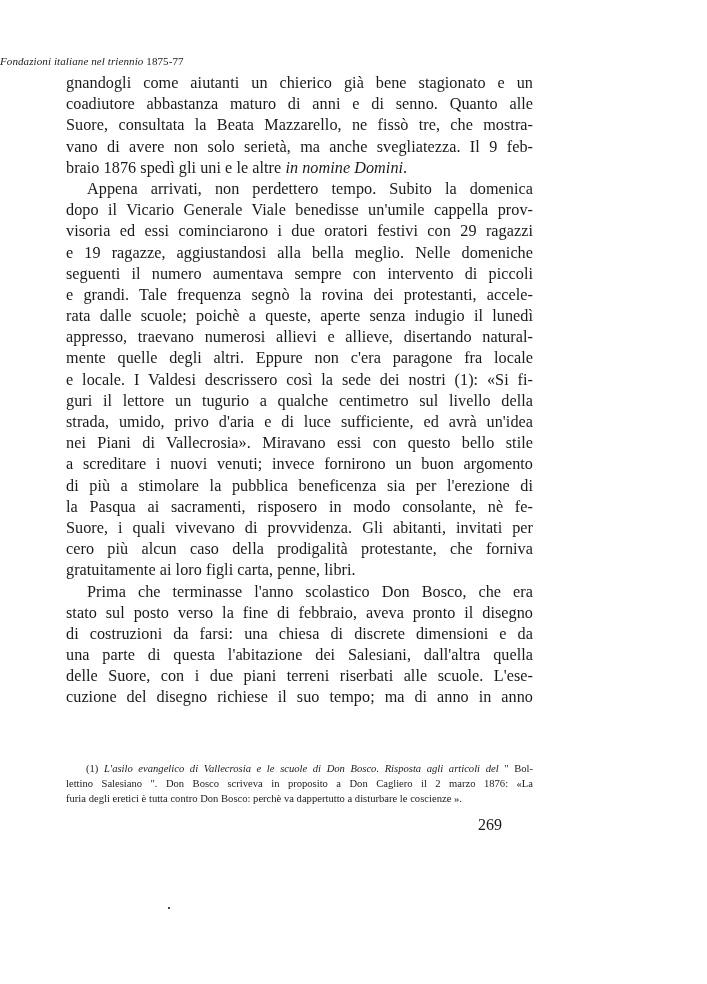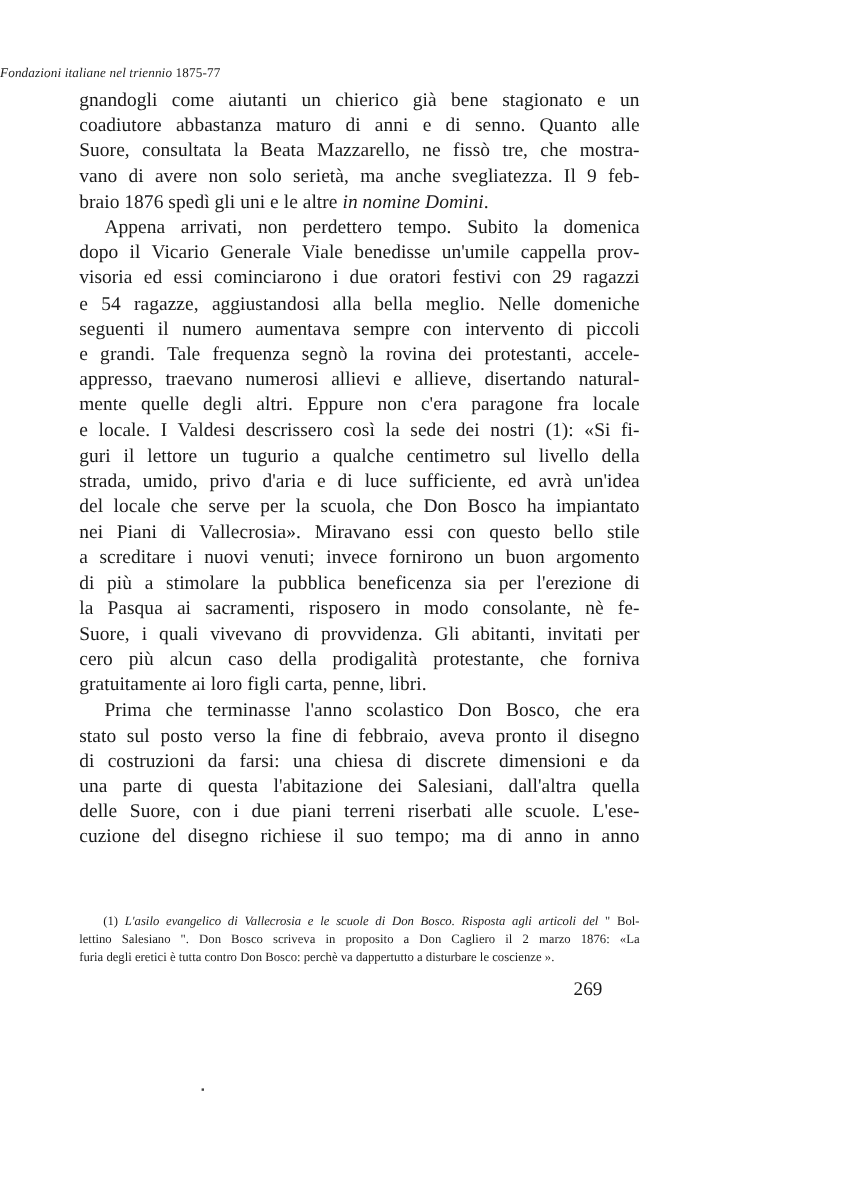--- a/index.html
+++ b/index.html
@@ -93,29 +93,29 @@
 
 <div class="body-text">
   <div class="line">gnandogli come aiutanti un chierico già bene stagionato e un</div>
   <div class="line">coadiutore abbastanza maturo di anni e di senno. Quanto alle</div>
   <div class="line">Suore, consultata la Beata Mazzarello, ne fissò tre, che mostra-</div>
   <div class="line">vano di avere non solo serietà, ma anche svegliatezza. Il 9 feb-</div>
   <div class="line last"><span>braio 1876 spedì gli uni e le altre </span><i>in nomine Domini</i><span>.</span></div>
   <div class="line indent">Appena arrivati, non perdettero tempo. Subito la domenica</div>
   <div class="line">dopo il Vicario Generale Viale benedisse un'umile cappella prov-</div>
   <div class="line">visoria ed essi cominciarono i due oratori festivi con 29 ragazzi</div>
-  <div class="line">e 54 ragazze, aggiustandosi alla bella meglio. Nelle domeniche</div>
+  <div class="line">e 19 ragazze, aggiustandosi alla bella meglio. Nelle domeniche</div>
   <div class="line">seguenti il numero aumentava sempre con intervento di piccoli</div>
   <div class="line">e grandi. Tale frequenza segnò la rovina dei protestanti, accele-</div>
+  <div class="line">rata dalle scuole; poichè a queste, aperte senza indugio il lunedì</div>
   <div class="line">appresso, traevano numerosi allievi e allieve, disertando natural-</div>
   <div class="line">mente quelle degli altri. Eppure non c'era paragone fra locale</div>
   <div class="line">e locale. I Valdesi descrissero così la sede dei nostri (1): «Si fi-</div>
   <div class="line">guri il lettore un tugurio a qualche centimetro sul livello della</div>
   <div class="line">strada, umido, privo d'aria e di luce sufficiente, ed avrà un'idea</div>
-  <div class="line">del locale che serve per la scuola, che Don Bosco ha impiantato</div>
   <div class="line">nei Piani di Vallecrosia». Miravano essi con questo bello stile</div>
   <div class="line">a screditare i nuovi venuti; invece fornirono un buon argomento</div>
   <div class="line">di più a stimolare la pubblica beneficenza sia per l'erezione di</div>
   <div class="line">la Pasqua ai sacramenti, risposero in modo consolante, nè fe-</div>
   <div class="line">Suore, i quali vivevano di provvidenza. Gli abitanti, invitati per</div>
   <div class="line">cero più alcun caso della prodigalità protestante, che forniva</div>
   <div class="line last">gratuitamente ai loro figli carta, penne, libri.</div>
   <div class="line indent">Prima che terminasse l'anno scolastico Don Bosco, che era</div>
   <div class="line">stato sul posto verso la fine di febbraio, aveva pronto il disegno</div>
   <div class="line">di costruzioni da farsi: una chiesa di discrete dimensioni e da</div>

